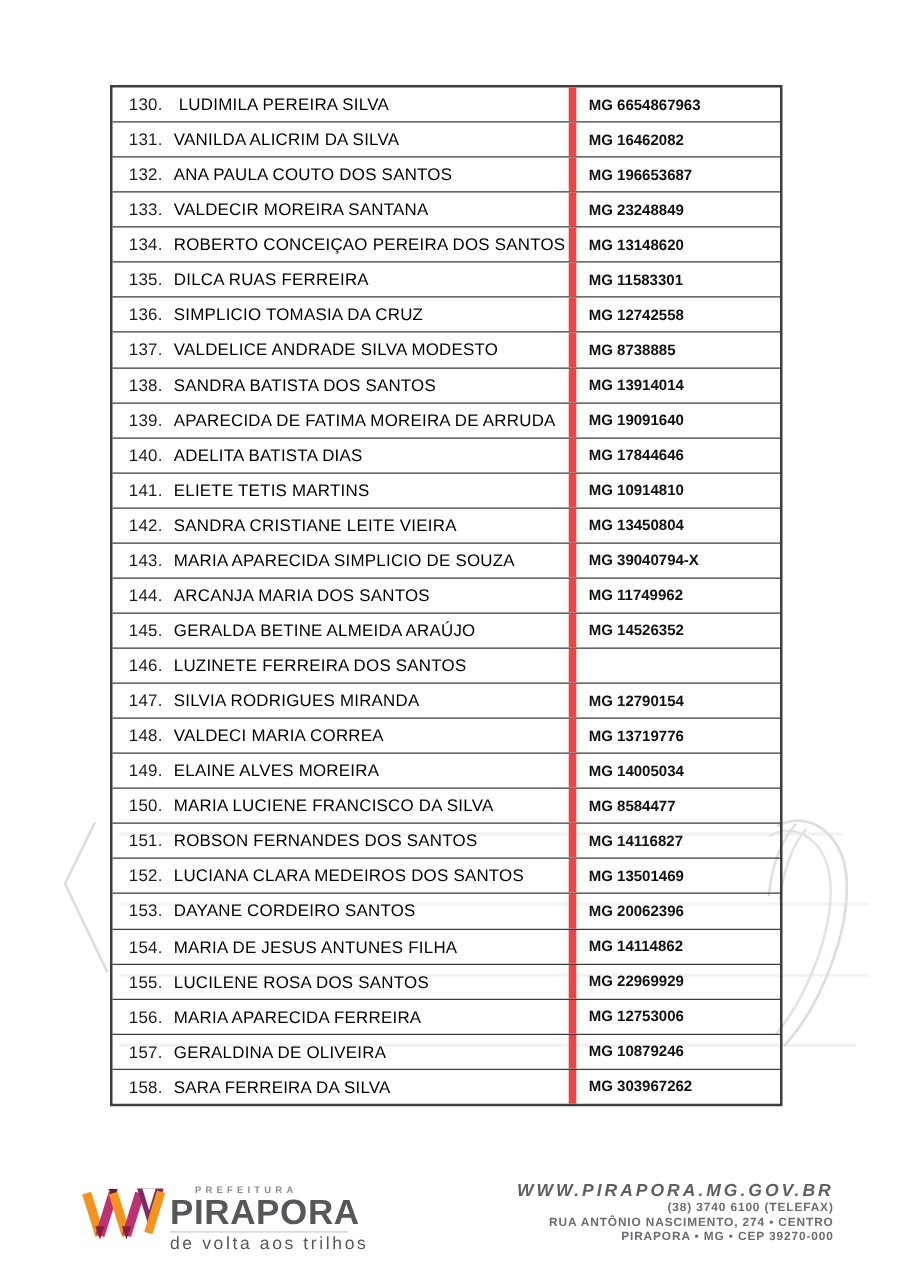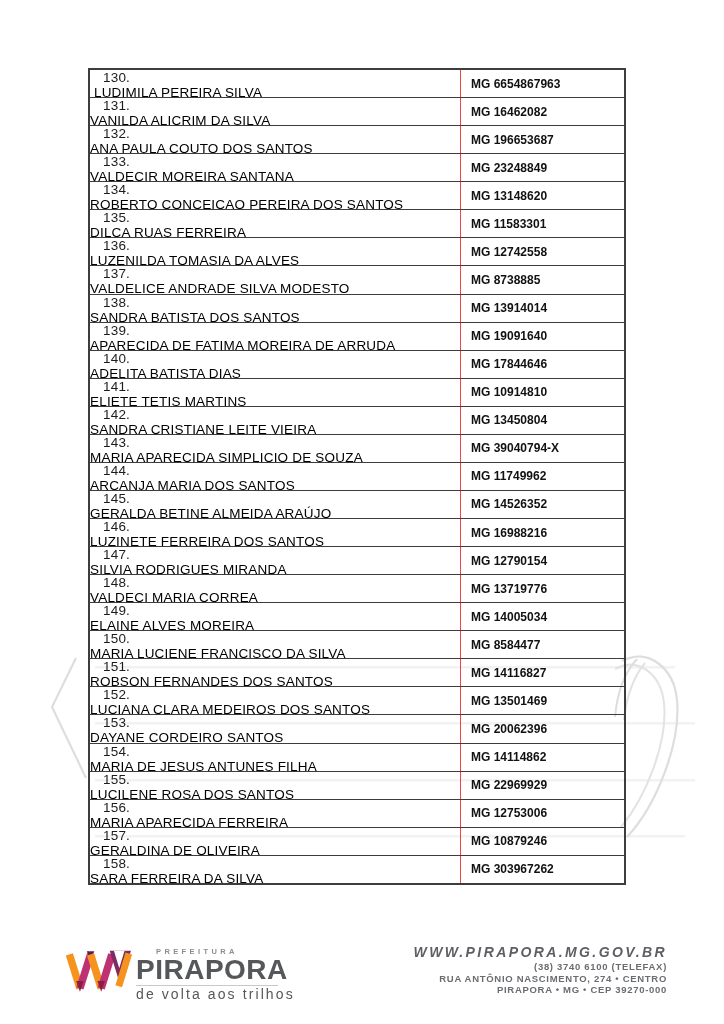--- a/index.html
+++ b/index.html
@@ -27,25 +27,24 @@
   }
   .t-row {
     flex: 1;
     display: flex;
     border-bottom: 1px solid #3d3d3d;
     min-height: 0;
   }
   .t-row:last-child { border-bottom: none; }
   .cell-name {
     width: 371px;
-    display: flex; 
-    border-right: 1px solid #ef4444;
+    display: flex; align-items: center;
+    border-right: 6px solid #ef4444;
     box-sizing: border-box;
     overflow: hidden;
-    flex-direction: column;
   }
   .row-num {
     width: 36px;
     padding-left: 13px;
     flex: 0 0 auto;
     font-size: 13.5px;
     color: #1c1c1c;
     letter-spacing: 0.2px;
   }
   .row-name {
@@ -157,21 +156,21 @@
       <div class="t-row">
         <div class="cell-name">
           <span class="row-num">135.</span>
           <span class="row-name">DILCA RUAS FERREIRA</span>
         </div>
         <div class="cell-id">MG 11583301</div>
       </div>
       <div class="t-row">
         <div class="cell-name">
           <span class="row-num">136.</span>
-          <span class="row-name">LUZENILDA TOMASIA DA ALVES</span>
+          <span class="row-name">SIMPLICIO TOMASIA DA CRUZ</span>
         </div>
         <div class="cell-id">MG 12742558</div>
       </div>
       <div class="t-row">
         <div class="cell-name">
           <span class="row-num">137.</span>
           <span class="row-name">VALDELICE ANDRADE SILVA MODESTO</span>
         </div>
         <div class="cell-id">MG 8738885</div>
       </div>
@@ -229,21 +228,20 @@
           <span class="row-num">145.</span>
           <span class="row-name">GERALDA BETINE ALMEIDA ARAÚJO</span>
         </div>
         <div class="cell-id">MG 14526352</div>
       </div>
       <div class="t-row">
         <div class="cell-name">
           <span class="row-num">146.</span>
           <span class="row-name">LUZINETE FERREIRA DOS SANTOS</span>
         </div>
-        <div class="cell-id">MG 16988216</div>
       </div>
       <div class="t-row">
         <div class="cell-name">
           <span class="row-num">147.</span>
           <span class="row-name">SILVIA RODRIGUES MIRANDA</span>
         </div>
         <div class="cell-id">MG 12790154</div>
       </div>
       <div class="t-row">
         <div class="cell-name">

